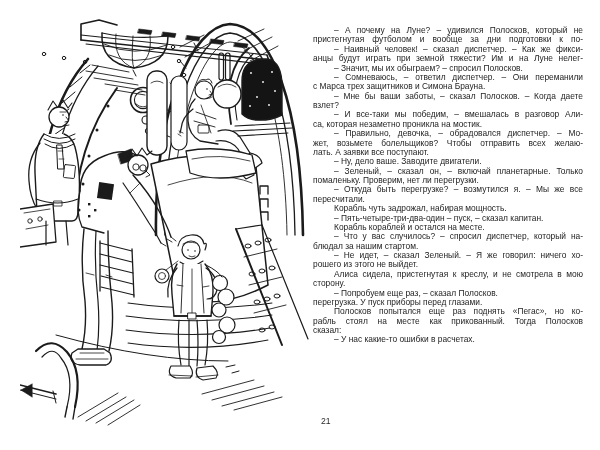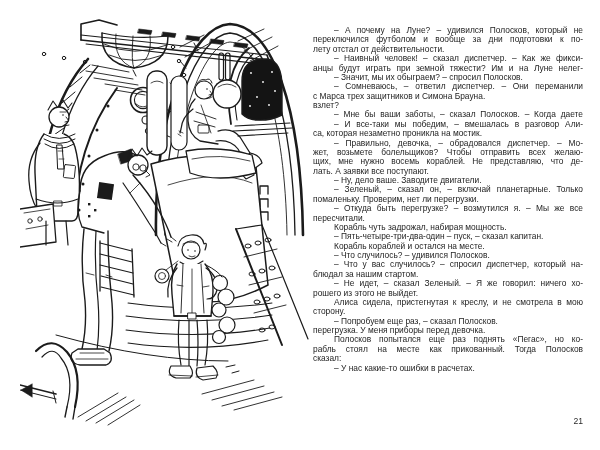--- a/index.html
+++ b/index.html
@@ -11,21 +11,21 @@
   .left-page{position:absolute;left:20px;top:13px;width:290px;height:420px;}
   .right-page{position:absolute;left:313px;top:0;width:270px;height:450px;}
   .text-column{
     position:absolute;left:0;top:26px;width:270px;
     font-size:8.4px;line-height:9.38px;letter-spacing:0px;color:#1d1d1d;
   }
   .line{text-align:justify;text-align-last:justify;text-justify:inter-word;}
   .line.end{text-align-last:left;}
   .line.ind{text-indent:21px;}
   .page-number{
-    position:absolute;left:0;top:416px;width:270px;text-align:right;
+    position:absolute;left:8px;top:416px;width:270px;text-align:left;
     font-size:8.6px;color:#2a2a2a;
   }
   svg{display:block;}
 </style>
 </head>
 <body>
 
 <div class="spread">
 
   <div class="left-page">
@@ -314,52 +314,49 @@
             <path d="M214,397 L262,384"></path>
         </g>
 
       </g>
     </svg>
   </div>
 
   <div class="right-page">
     <div class="text-column" id="text-lines">
         <div class="line ind">– А почему на Луне? – удивился Полосков, который не</div>
-        <div class="line">переключился футболом и вообще за дни подготовки к по-</div>
-        <div class="line end">лету отстал от действительности.</div>
+        <div class="line">пристегнутая футболом и вообще за дни подготовки к по-</div>
         <div class="line ind">– Наивный человек! – сказал диспетчер. – Как же фикси-</div>
         <div class="line">анцы будут играть при земной тяжести? Им и на Луне нелег-</div>
         <div class="line ind end">– Значит, мы их обыграем? – спросил Полосков.</div>
         <div class="line ind">– Сомневаюсь, – ответил диспетчер. – Они переманили</div>
         <div class="line end">с Марса трех защитников и Симона Брауна.</div>
+        <div class="line ind">– Мне бы ваши заботы, – сказал Полосков. – Когда даете</div>
         <div class="line end">взлет?</div>
-        <div class="line ind">– Мне бы ваши заботы, – сказал Полосков. – Когда даете</div>
         <div class="line ind">– И все-таки мы победим, – вмешалась в разговор Али-</div>
         <div class="line end">са, которая незаметно проникла на мостик.</div>
         <div class="line ind">– Правильно, девочка, – обрадовался диспетчер. – Мо-</div>
         <div class="line">жет, возьмете болельщиков? Чтобы отправить всех желаю-</div>
-        <div class="line">щих, мне нужно восемь кораблей. Не представляю, что де-</div>
         <div class="line end">лать. А заявки все поступают.</div>
         <div class="line ind end">– Ну, дело ваше. Заводите двигатели.</div>
         <div class="line ind">– Зеленый, – сказал он, – включай планетарные. Только</div>
         <div class="line end">помаленьку. Проверим, нет ли перегрузки.</div>
         <div class="line ind">– Откуда быть перегрузке? – возмутился я. – Мы же все</div>
         <div class="line end">пересчитали.</div>
         <div class="line ind end">Корабль чуть задрожал, набирая мощность.</div>
         <div class="line ind end">– Пять-четыре-три-два-один – пуск, – сказал капитан.</div>
         <div class="line ind end">Корабль кораблей и остался на месте.</div>
-        <div class="line ind end">– Что случилось? – удивился Полосков.</div>
         <div class="line ind">– Что у вас случилось? – спросил диспетчер, который на-</div>
         <div class="line end">блюдал за нашим стартом.</div>
         <div class="line ind">– Не идет, – сказал Зеленый. – Я же говорил: ничего хо-</div>
         <div class="line end">рошего из этого не выйдет.</div>
         <div class="line ind">Алиса сидела, пристегнутая к креслу, и не смотрела в мою</div>
         <div class="line end">сторону.</div>
         <div class="line ind end">– Попробуем еще раз, – сказал Полосков.</div>
-        <div class="line end">перегрузка. У меня приборы перед девочка.</div>
+        <div class="line end">перегрузка. У пуск приборы перед глазами.</div>
         <div class="line ind">Полосков попытался еще раз поднять «Пегас», но ко-</div>
         <div class="line">рабль стоял на месте как прикованный. Тогда Полосков</div>
         <div class="line end">сказал:</div>
         <div class="line ind end">– У нас какие-то ошибки в расчетах.</div>
       </div>
     <div class="page-number">21</div>
   </div>
 
 </div>
 

